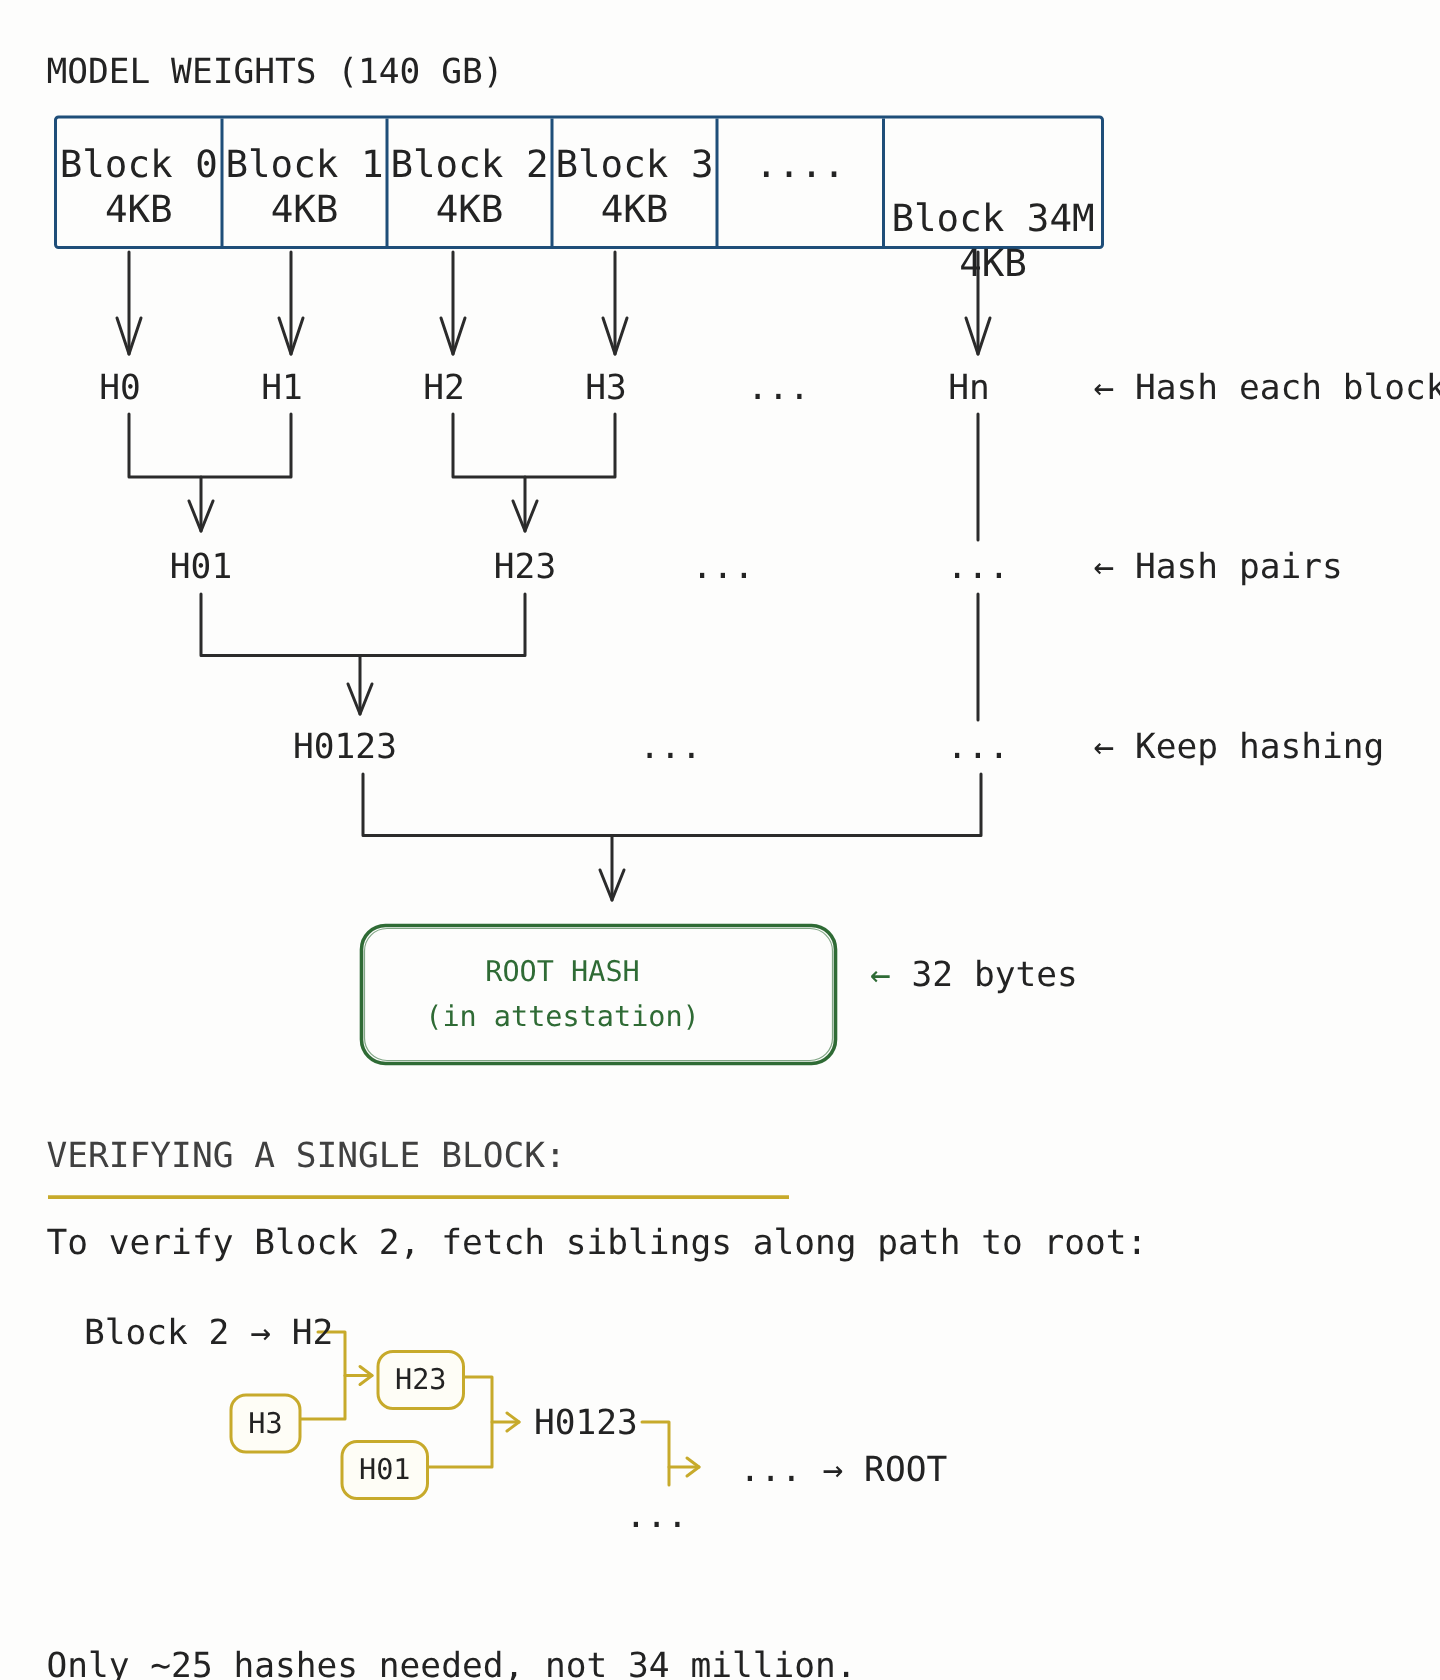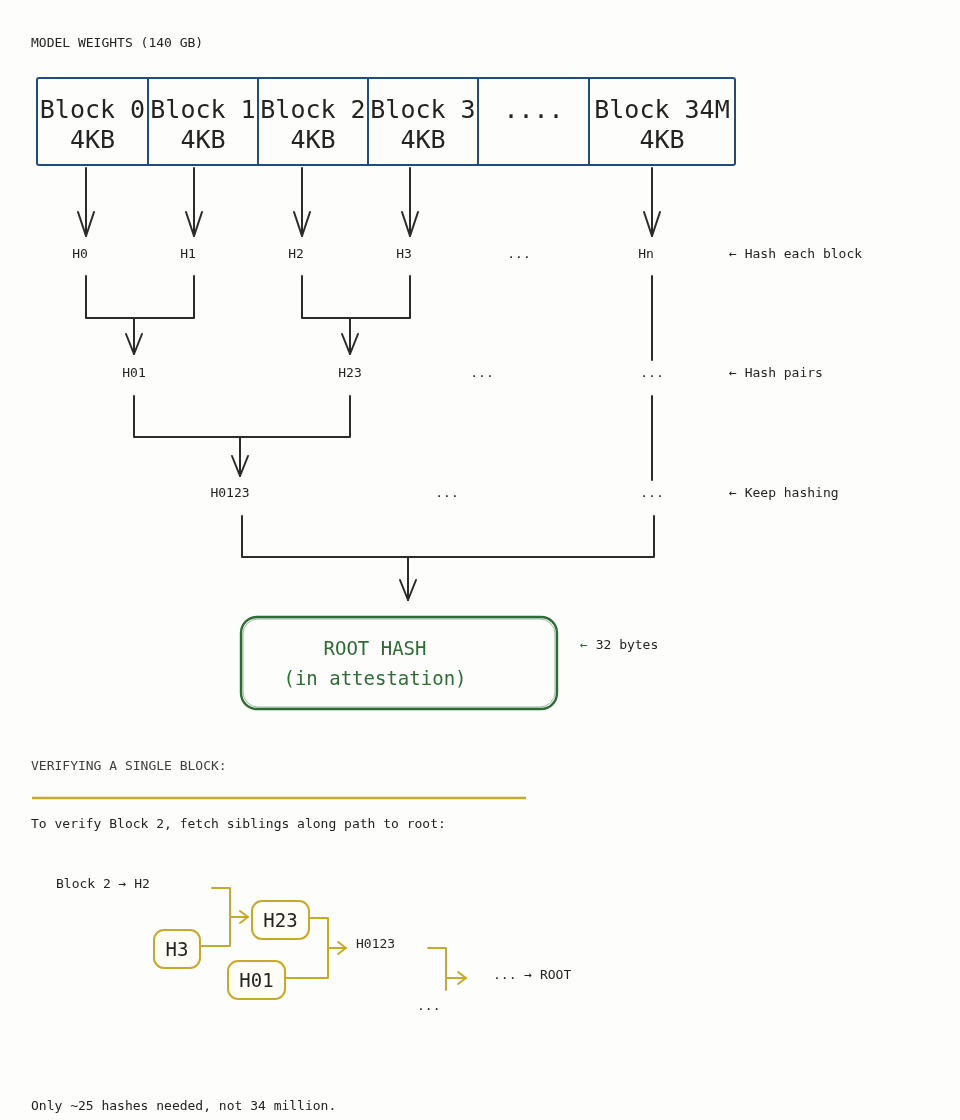--- a/index.html
+++ b/index.html
@@ -1,18 +1,18 @@
 <!DOCTYPE html>
 <html><head>
   <meta charset="utf-8">
   <style>
     html, body { margin: 0; padding: 0; background: #fdfdfc; }
     body { width: 960px; height: 1120px; position: relative; overflow: hidden;
            font-family: "DejaVu Sans Mono", "Liberation Mono", monospace; color: #222; }
-    .txt { position: absolute; font-size: 13px; white-space: nowrap; color: #232323; }
+    .txt { position: absolute; font-size: 23px; white-space: nowrap; color: #232323; }
     .center { transform: translateX(-50%); text-align: center; }
     svg.lines { position: absolute; left: 0; top: 0; }
     .block-label { position: absolute; text-align: center; font-size: 25px; line-height: 30px; color: #232323; }
     .root-label { position: absolute; text-align: center; font-size: 19px; line-height: 30px; color: #2f6b35; }
     .gold-box { position: absolute; border: 2px solid #c7aa2b; border-radius: 11px; background: #fefdf6;
                 font-size: 19px; display: flex; align-items: center; justify-content: center; color: #232323; }
   </style>
 </head>
 <body>
 
@@ -103,21 +103,21 @@
   </div>
   <div style="position:relative; width:108px; border-right:2px solid #1f4e79;">
     <div class="block-label" style="left:0; right:0; top:16px;"><span>Block 2</span><br><span>4KB</span></div>
   </div>
   <div style="position:relative; width:108px; border-right:2px solid #1f4e79;">
     <div class="block-label" style="left:0; right:0; top:16px;"><span>Block 3</span><br><span>4KB</span></div>
   </div>
   <div style="position:relative; width:109px; border-right:2px solid #1f4e79;">
     <div class="block-label" style="left:0; right:0; top:16px;"><span>....</span></div>
   </div>
-  <div style="position:relative; flex:1;">
+  <div style="position:relative; flex:1;margin-top:36px;">
     <div class="block-label" style="left:0; right:0; top:16px;"><span>Block 34M</span><br><span>4KB</span></div>
   </div>
 </div>
 
 <div class="txt center" style="left:80px; top:246px;">H0</div>
 <div class="txt center" style="left:188px; top:246px;">H1</div>
 <div class="txt center" style="left:296px; top:246px;">H2</div>
 <div class="txt center" style="left:404px; top:246px;">H3</div>
 <div class="txt center" style="left:519px; top:246px;">...</div>
 <div class="txt center" style="left:646px; top:246px;">Hn</div>

